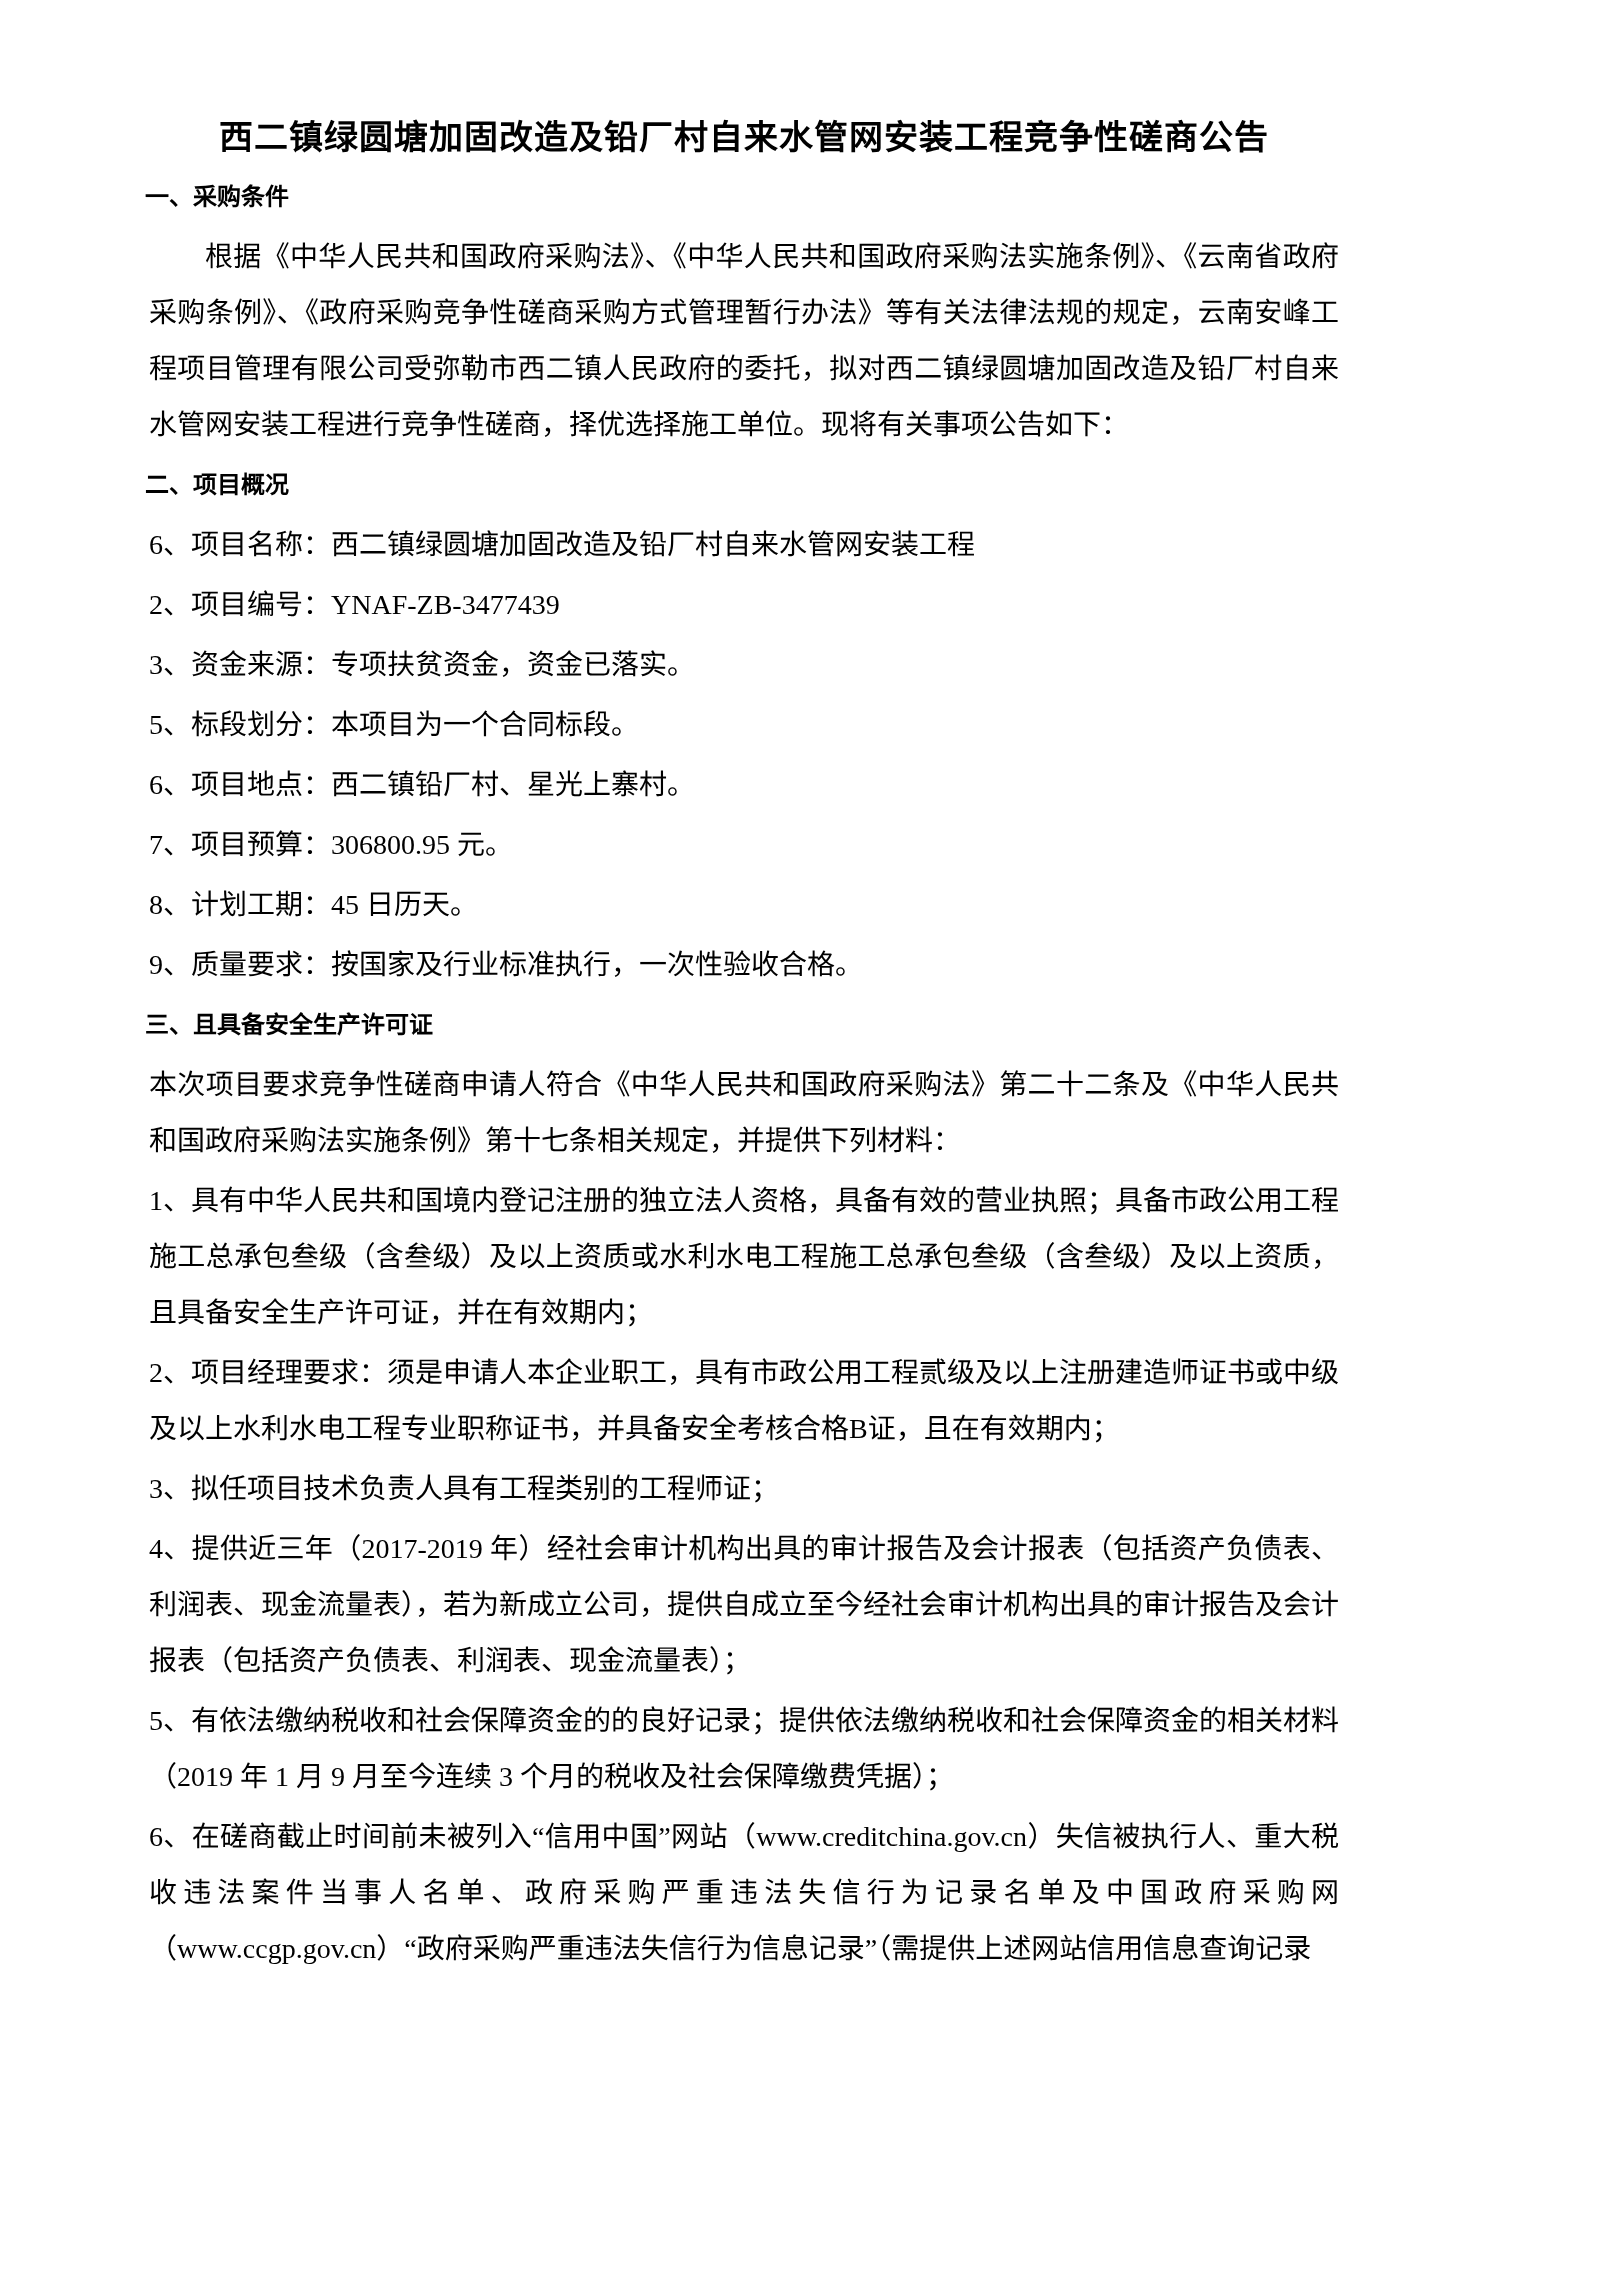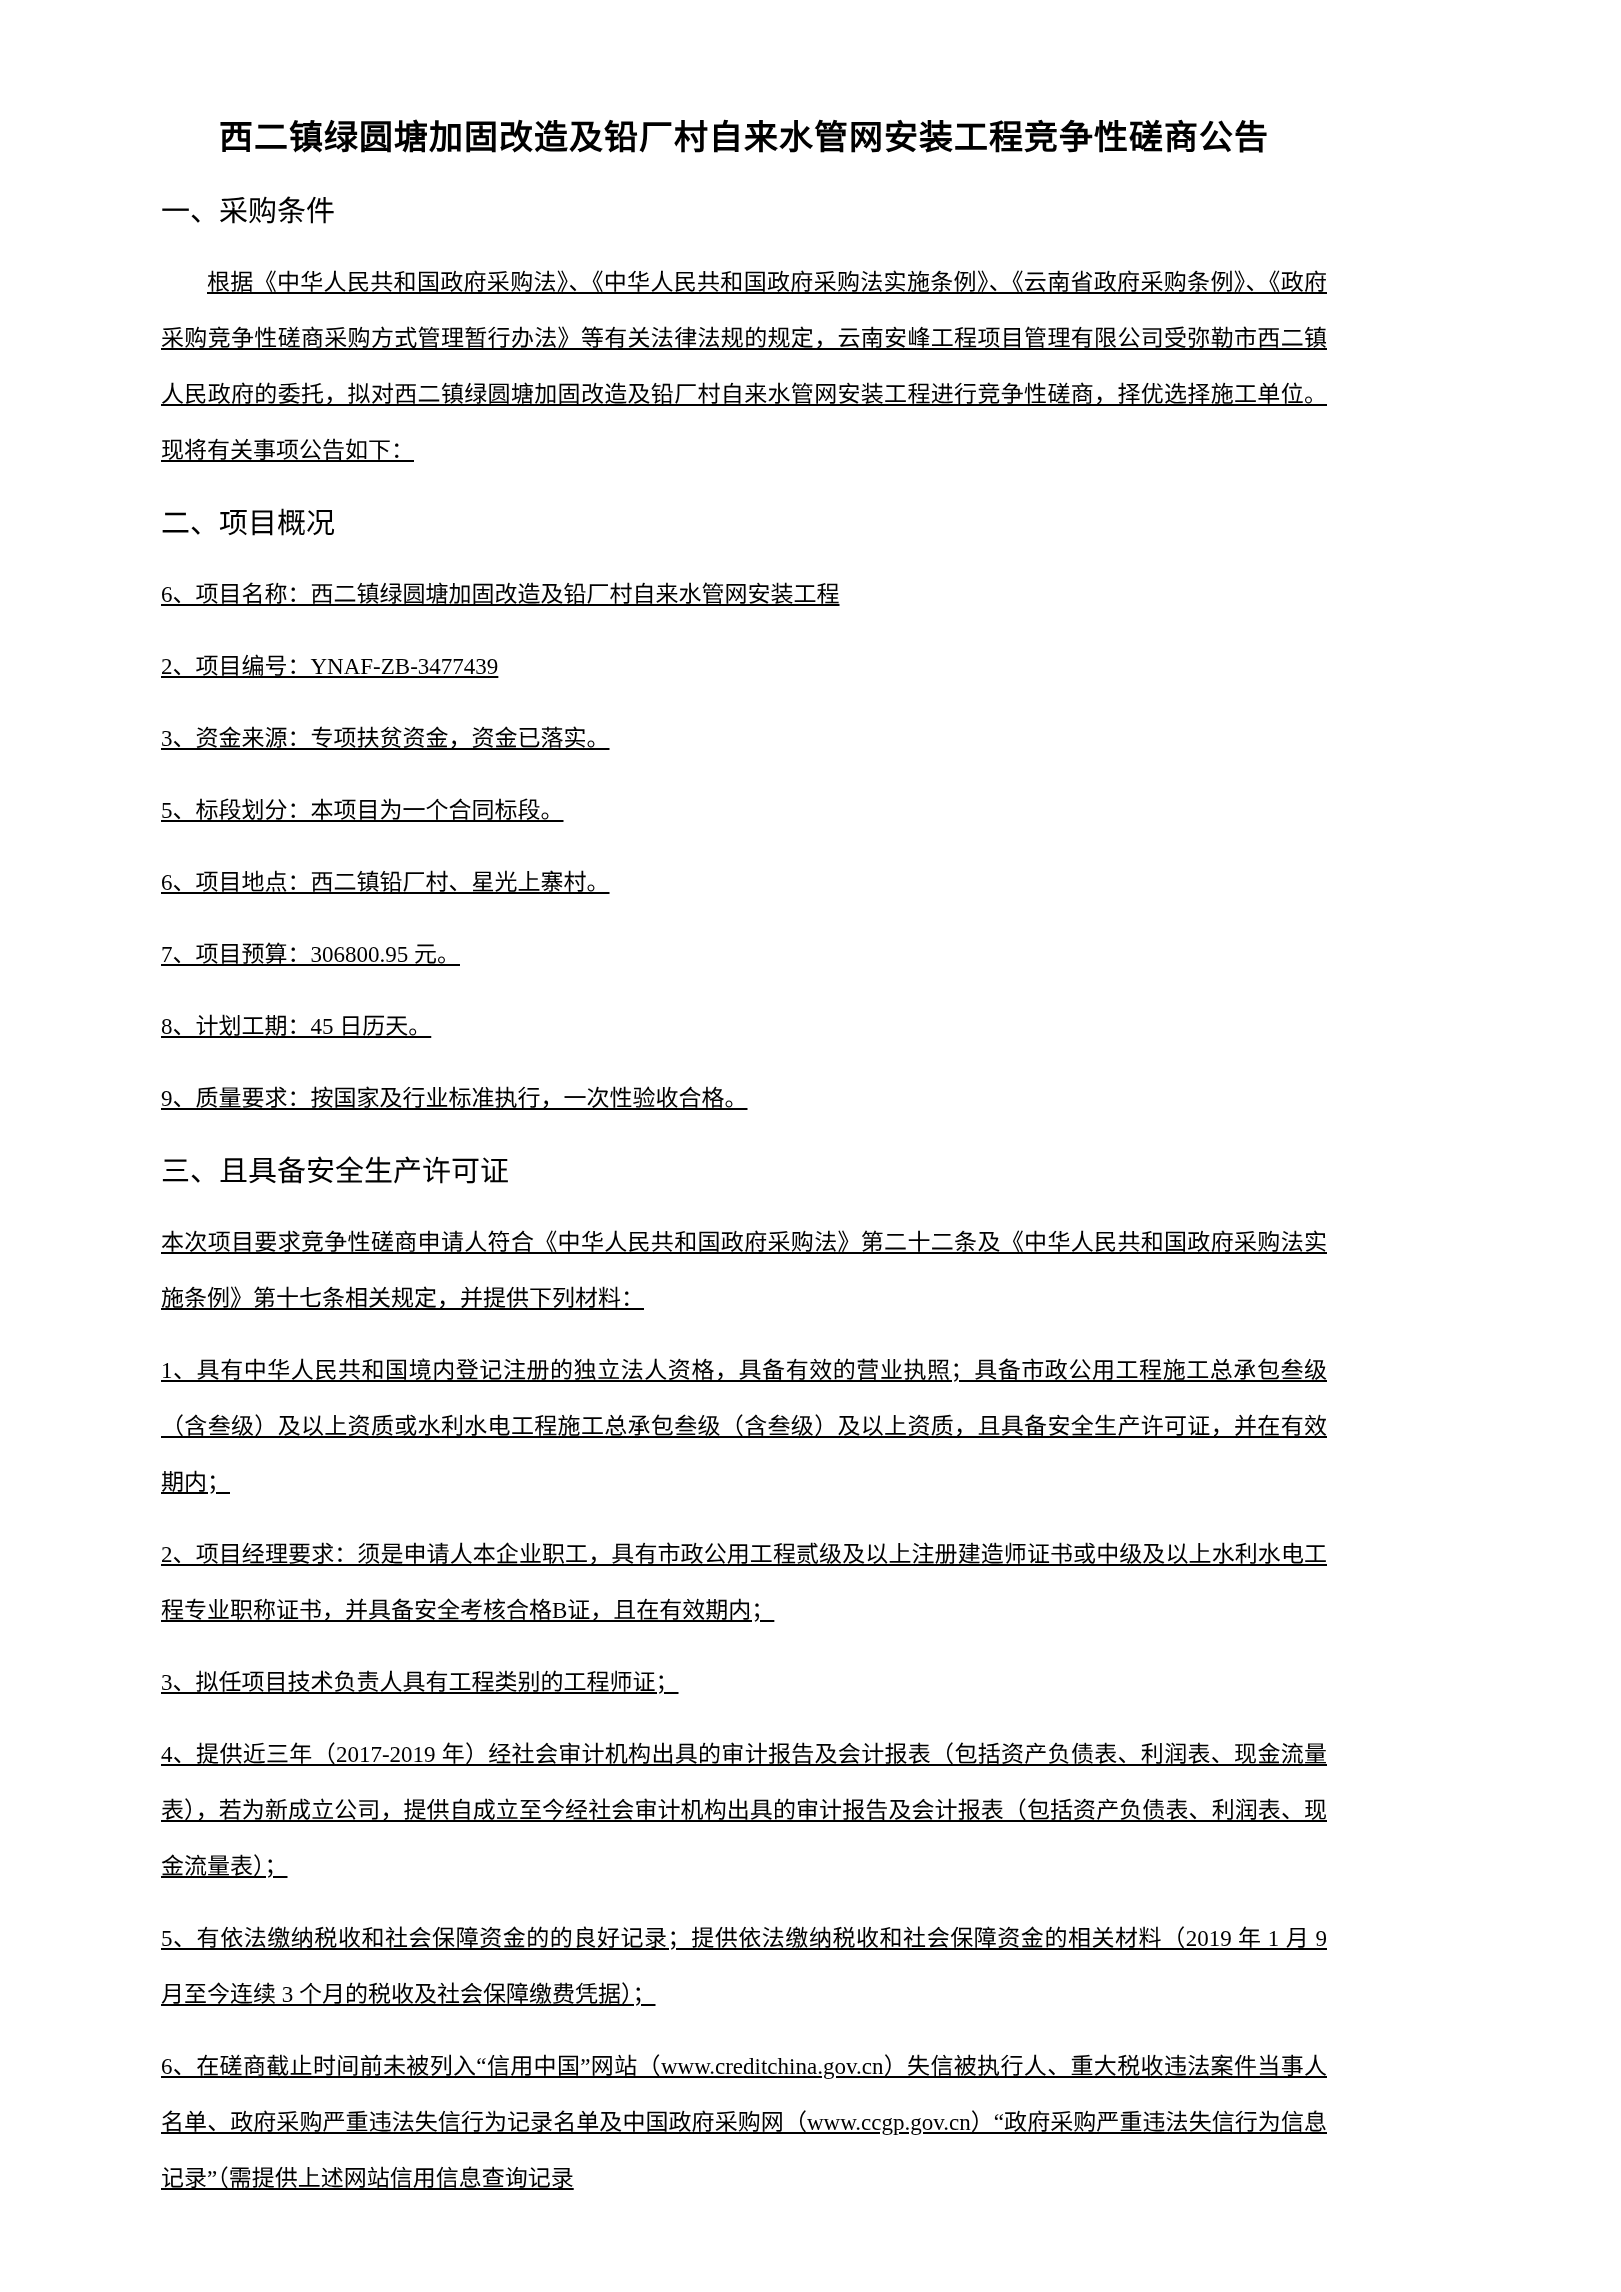--- a/index.html
+++ b/index.html
@@ -24,34 +24,33 @@
   }
   .doc-title {
     font-size: 34px;
     font-weight: bold;
     text-align: center;
     line-height: 59px;
     margin: 0 0 2px 0;
     letter-spacing: 1px;
   }
   .section-heading {
-    font-size: 29px;
-    font-weight: normal;
+    font-size: 24px;
+    font-weight: bold;
     line-height: 56px;
-    margin: 16px;
+    margin: 0;
     text-align: justify;
   }
   .body-text {
-    font-size: 23px;
+    font-size: 28px;
     line-height: 56px;
-    margin: 16px;
+    margin: 4px;
     text-align: justify;
     text-justify: inter-ideograph;
     word-break: break-word;
-    text-decoration: underline;
   }
   .first-indent {
     text-indent: 2em;
   }
 </style>
 </head>
 <body>
 
 <div class="page">
 

